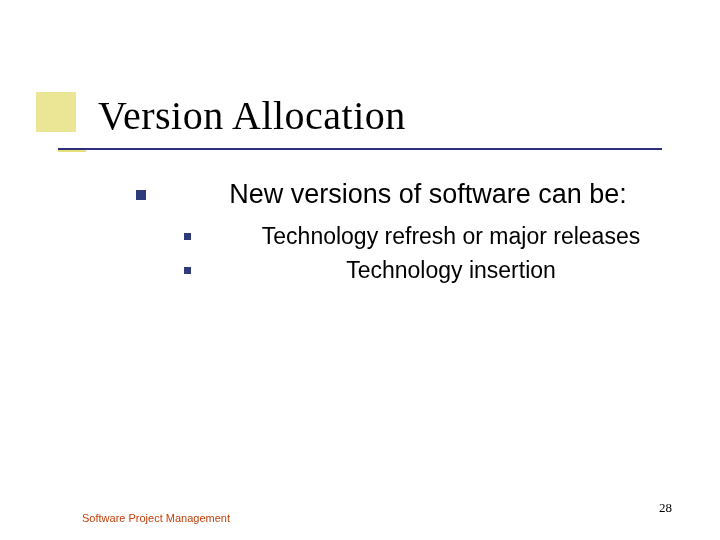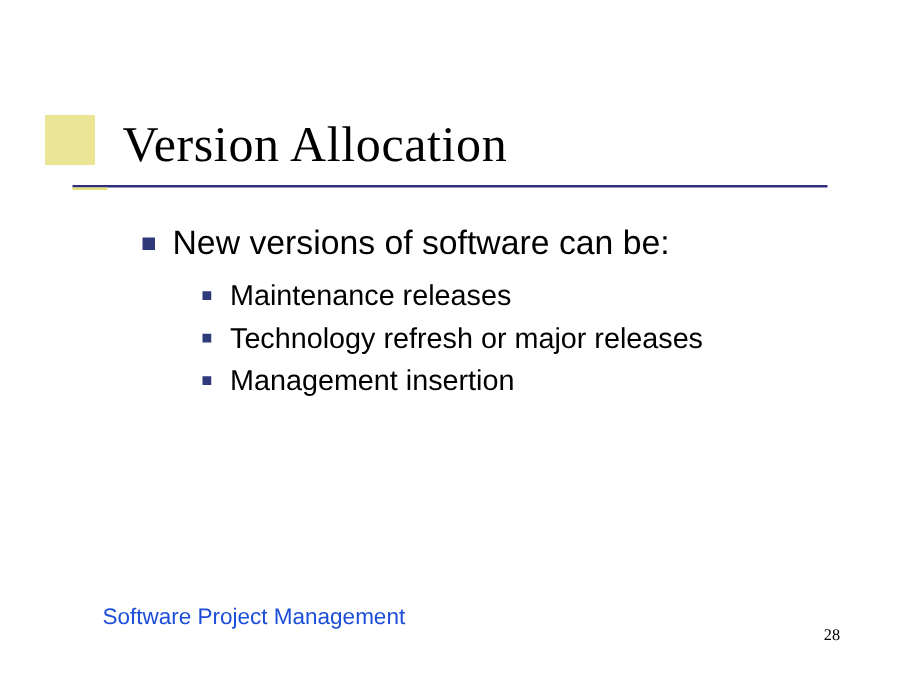--- a/index.html
+++ b/index.html
@@ -48,23 +48,24 @@
     left: 98px;
     top: 92px;
     font-family: "Times New Roman", Times, serif;
     font-size: 40px;
     font-weight: 400;
     color: #000;
     letter-spacing: 0.5px;
   }
   .body {
     position: absolute;
-    left: 114px;
+    left: 136px;
     top: 178px;
     width: 560px;
+    text-align: center;
   }
   .level1 {
     position: relative;
     margin-bottom: 14px;
   }
   .level1 .bullet {
     position: absolute;
     left: 0;
     top: 12px;
     width: 10px;
@@ -97,24 +98,24 @@
   .level2 .text {
     display: block;
     margin-left: 22px;
     font-size: 23px;
     line-height: 1.3;
     font-family: Verdana, Geneva, sans-serif;
   }
   .footer-left {
     position: absolute;
     left: 82px;
-    bottom: 36px;
-    font-size: 18px;
+    bottom: 16px;
+    font-size: 11px;
     font-family: Arial, Helvetica, sans-serif;
-    color: #1d4ed8;
+    color: #c2410c;
   }
   .footer-right {
     position: absolute;
     right: 48px;
     bottom: 24px;
     font-size: 13px;
     font-family: Liberation Serif, serif;
     color: #000;
   }
 </style>
@@ -131,29 +132,25 @@
 
   <div class="body">
 
     <div class="level1">
       <span class="bullet"></span>
       <span class="text">New versions of software can be:</span>
 
       <div class="level2-wrap">
         <div class="level2">
           <span class="bullet"></span>
-          <span class="text">Maintenance releases</span>
-        </div>
-        <div class="level2">
-          <span class="bullet"></span>
           <span class="text">Technology refresh or major releases</span>
         </div>
         <div class="level2">
           <span class="bullet"></span>
-          <span class="text">Management insertion</span>
+          <span class="text">Technology insertion</span>
         </div>
       </div>
     </div>
 
   </div>
 
   <div class="footer-left">Software Project Management</div>
   <div class="footer-right">28</div>
 
 </div>

